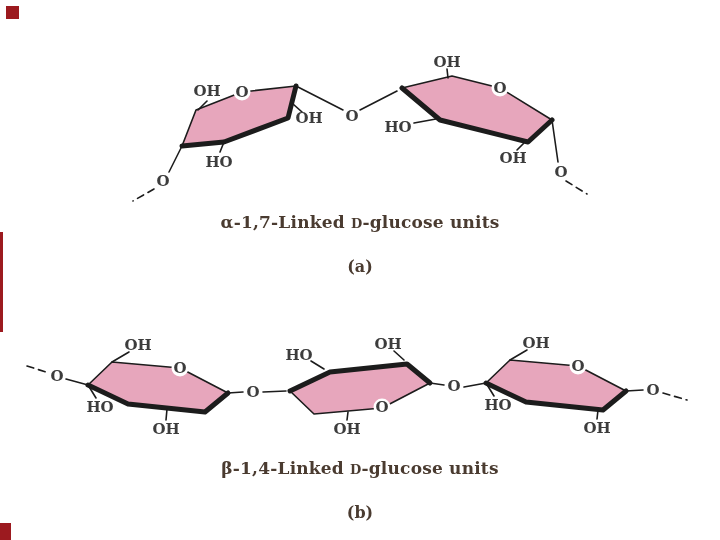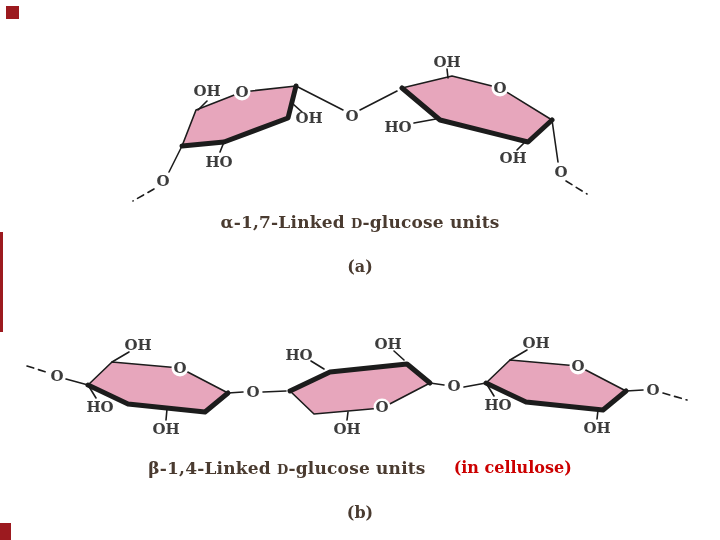--- a/index.html
+++ b/index.html
@@ -20,21 +20,21 @@
             fill:var(--atom,#3c3c3c);text-anchor:middle;}
   .caption{position:absolute;left:0;right:0;text-align:center;font-weight:bold;
            font-size:17px;color:var(--caption,#4a3b30);letter-spacing:.2px;}
   .caption-a{top:212px;}
   .smallcap{font-size:13px;}
   .panel-label{position:absolute;left:0;right:0;text-align:center;font-weight:bold;
                font-size:16px;color:var(--caption,#4a3b30);}
   .label-a{top:257px;}
   .label-b{top:503px;}
   .caption-b-row{position:absolute;left:0;right:0;top:458px;display:flex;
-                 justify-content:center;align-items:flex-start;gap:28px;}
+                 justify-content:center;align-items:center;gap:28px;}
   .caption-b-row .cap{font-weight:bold;font-size:17px;color:var(--caption,#4a3b30);letter-spacing:.2px;}
   .note{font-weight:bold;font-size:16px;color:var(--note_red,#cc0000);}
 </style>
 </head>
 <body>
 
 <div class="slide">
 
   <div class="deco deco-tl"></div>
   <div class="deco deco-left"></div>
@@ -152,18 +152,17 @@
       <text class="atom" x="653" y="395">O</text>
     </g>
   </svg>
 
   <div class="caption caption-a"><span>α-1,7-Linked </span><span class="smallcap">D</span><span>-glucose units</span></div>
 
   <div class="panel-label label-a">(a)</div>
 
   <div class="caption-b-row">
     <div class="cap"><span>β-1,4-Linked </span><span class="smallcap">D</span><span>-glucose units</span></div>
-    <div class="note">(in cellulose)</div>
   </div>
 
   <div class="panel-label label-b">(b)</div>
 
 </div>
 
 </body></html>

